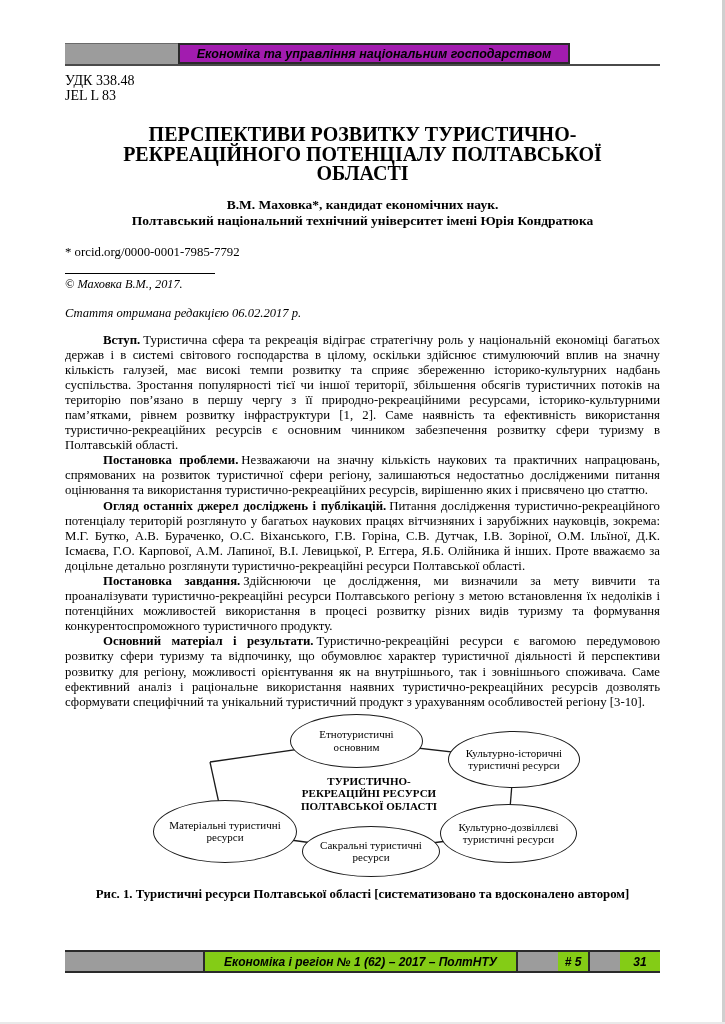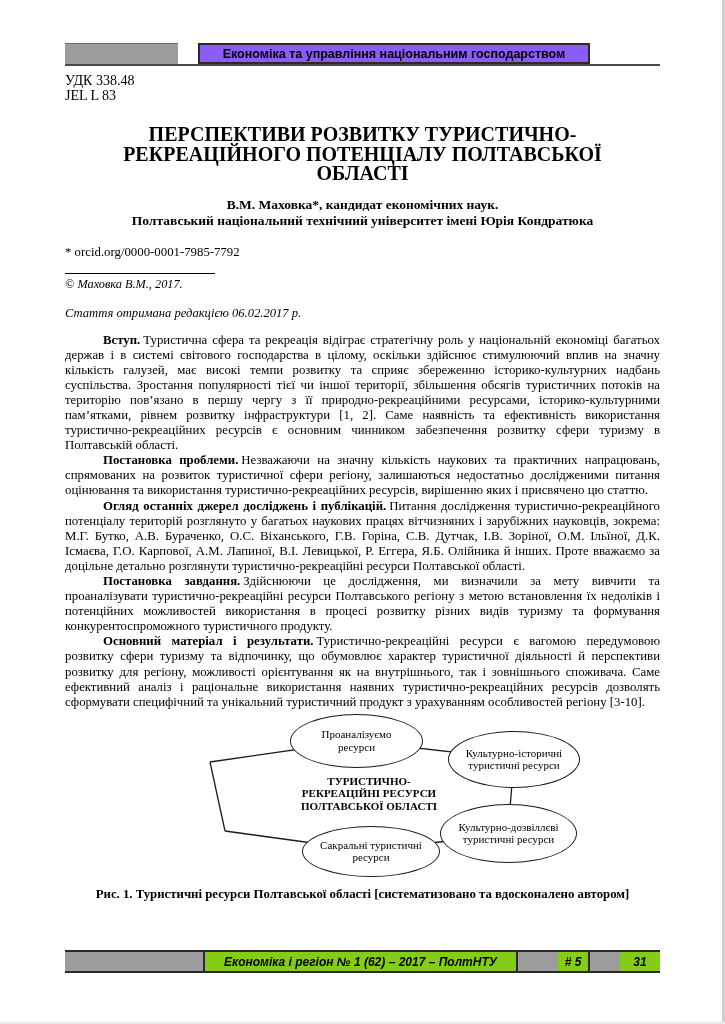--- a/index.html
+++ b/index.html
@@ -10,23 +10,23 @@
   }
   .scan-edge-right { position:absolute; right:0; top:0; width:3px; height:100%; background:#cfcfcf; }
   .scan-edge-bottom { position:absolute; left:0; bottom:0; width:100%; height:2px; background:#e9e9e9; }
 
   .content { position:absolute; left:65px; top:0; width:595px; }
 
   
   .header-strip { margin-top:43px; display:flex; align-items:stretch; height:21px; border-bottom:2px solid #4a4a4a; }
   .header-gray { width:113px; background:#9c9c9c; border-top:1px solid #6a6a6a; }
   .header-box {
-    width:392px; border:2px solid #2a2a2a; background:#8b5cf6; box-sizing:border-box;
+    width:392px; border:2px solid #2a2a2a; background:#a21caf; box-sizing:border-box;
     display:flex; align-items:center; justify-content:center;
-    font-family:"Liberation Sans", sans-serif; font-weight:bold; font-size:12.5px;margin-left:20px;
+    font-family:"Liberation Sans", sans-serif; font-weight:bold; font-style:italic; font-size:12.5px;
   }
 
   .meta { margin-top:8px; font-size:14px; line-height:14.5px; }
 
   .title { margin:22px auto 0; max-width:545px; text-align:center; font-weight:bold; font-size:20px; line-height:19.5px; }
   .byline { margin-top:13px; text-align:center; font-weight:bold; font-size:13.5px; line-height:16.5px; }
   .affiliation { text-align:center; font-weight:bold; font-size:13.5px; line-height:16.5px; }
 
   .orcid { margin-top:15px; font-size:12.8px; }
   .copy-divider { margin-top:13px; width:150px; border-top:1.6px solid #000; }
@@ -111,24 +111,27 @@
   <div class="figure">
     <svg class="links" width="595" height="166" viewBox="0 0 595 166">
       <line x1="145" y1="48" x2="291" y2="27" stroke="#1a1a1a" stroke-width="1.3"></line>
       <line x1="291" y1="27" x2="449" y2="45" stroke="#1a1a1a" stroke-width="1.3"></line>
       <line x1="449" y1="45" x2="443" y2="119" stroke="#1a1a1a" stroke-width="1.3"></line>
       <line x1="443" y1="119" x2="306" y2="137" stroke="#1a1a1a" stroke-width="1.3"></line>
       <line x1="306" y1="137" x2="160" y2="117" stroke="#1a1a1a" stroke-width="1.3"></line>
       <line x1="160" y1="117" x2="145" y2="48" stroke="#1a1a1a" stroke-width="1.3"></line>
     </svg>
     <div class="node n2">
-        <span>Проаналізуємо ресурси</span>
+        <span>Етнотуристичні основним</span>
       </div>
     <div class="node n3">
         <span>Культурно-історичні туристичні ресурси</span>
+      </div>
+    <div class="node n4">
+        <span>Матеріальні туристичні ресурси</span>
       </div>
     <div class="node n5">
         <span>Сакральні туристичні ресурси</span>
       </div>
     <div class="node n6">
         <span>Культурно-дозвіллєві туристичні ресурси</span>
       </div>
     <div class="figure-center">ТУРИСТИЧНО-РЕКРЕАЦІЙНІ РЕСУРСИ ПОЛТАВСЬКОЇ ОБЛАСТІ</div>
   </div>
 

